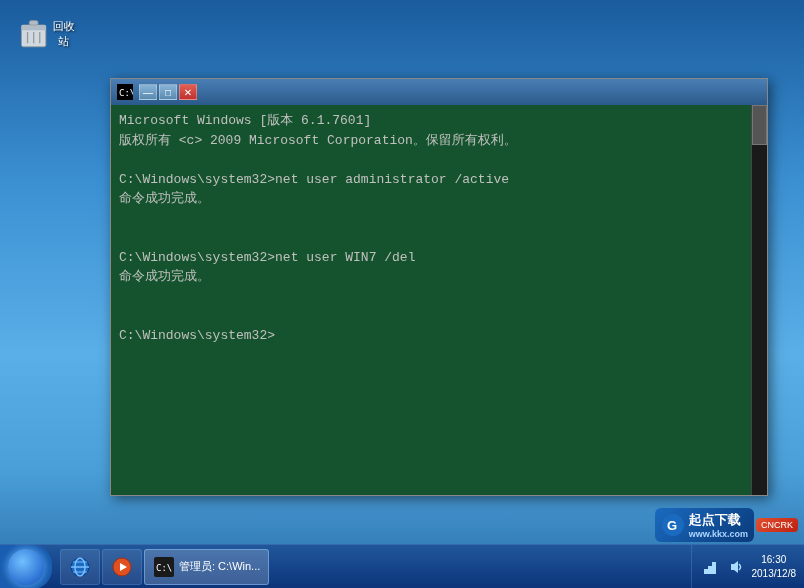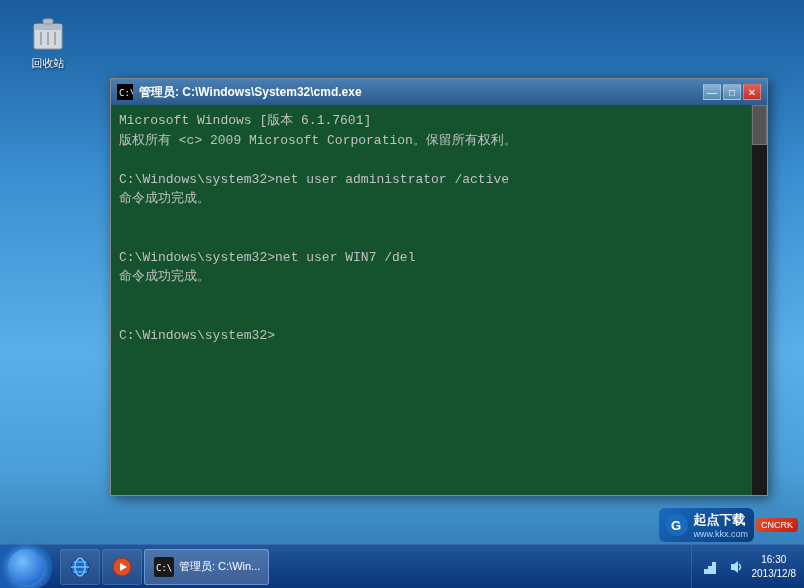--- a/index.html
+++ b/index.html
@@ -19,21 +19,21 @@
       height: 100%;
       position: relative;
     }
 
     
     .desktop-icon {
       position: absolute;
       top: 12px;
       left: 18px;
       display: flex;
-      flex-direction: column;
+      flex-direction: row;
       align-items: center;
       width: 60px;
       cursor: pointer;
     }
     .desktop-icon .icon-img {
       width: 36px;
       height: 40px;
       margin-bottom: 4px;
     }
     .desktop-icon .icon-label {
@@ -257,20 +257,21 @@
 
     .logo-text-main {
       color: #fff;
       font-size: 13px;
       font-weight: bold;
     }
 
     .logo-text-sub {
       color: #aad4ff;
       font-size: 9px;
+      font-weight: bold;
     }
 
     .logo-divider-badge {
       background: linear-gradient(135deg, #e05030, #c02010);
       border-radius: 4px;
       padding: 2px 5px;
       color: white;
       font-size: 9px;
       font-weight: normal;
     }
@@ -295,21 +296,20 @@
     <span class="icon-label">回收站</span>
   </div>
 
   <div class="cmd-window">
     <div class="cmd-titlebar">
 
       <svg class="cmd-titlebar-icon" viewBox="0 0 16 16">
         <rect width="16" height="16" fill="#000"></rect>
         <text x="2" y="12" font-size="9" fill="white" font-family="monospace">C:\</text>
       </svg>
-      <span class="cmd-titlebar-title">管理员: C:\Windows\System32\cmd.exe</span>
       <div class="cmd-titlebar-buttons">
         <div class="titlebar-btn">—</div>
         <div class="titlebar-btn">□</div>
         <div class="titlebar-btn close">✕</div>
       </div>
     </div>
     <div class="cmd-body">
       <div class="cmd-content">Microsoft Windows [版本 6.1.7601]
 版权所有 &lt;c&gt; 2009 Microsoft Corporation。保留所有权利。
 

